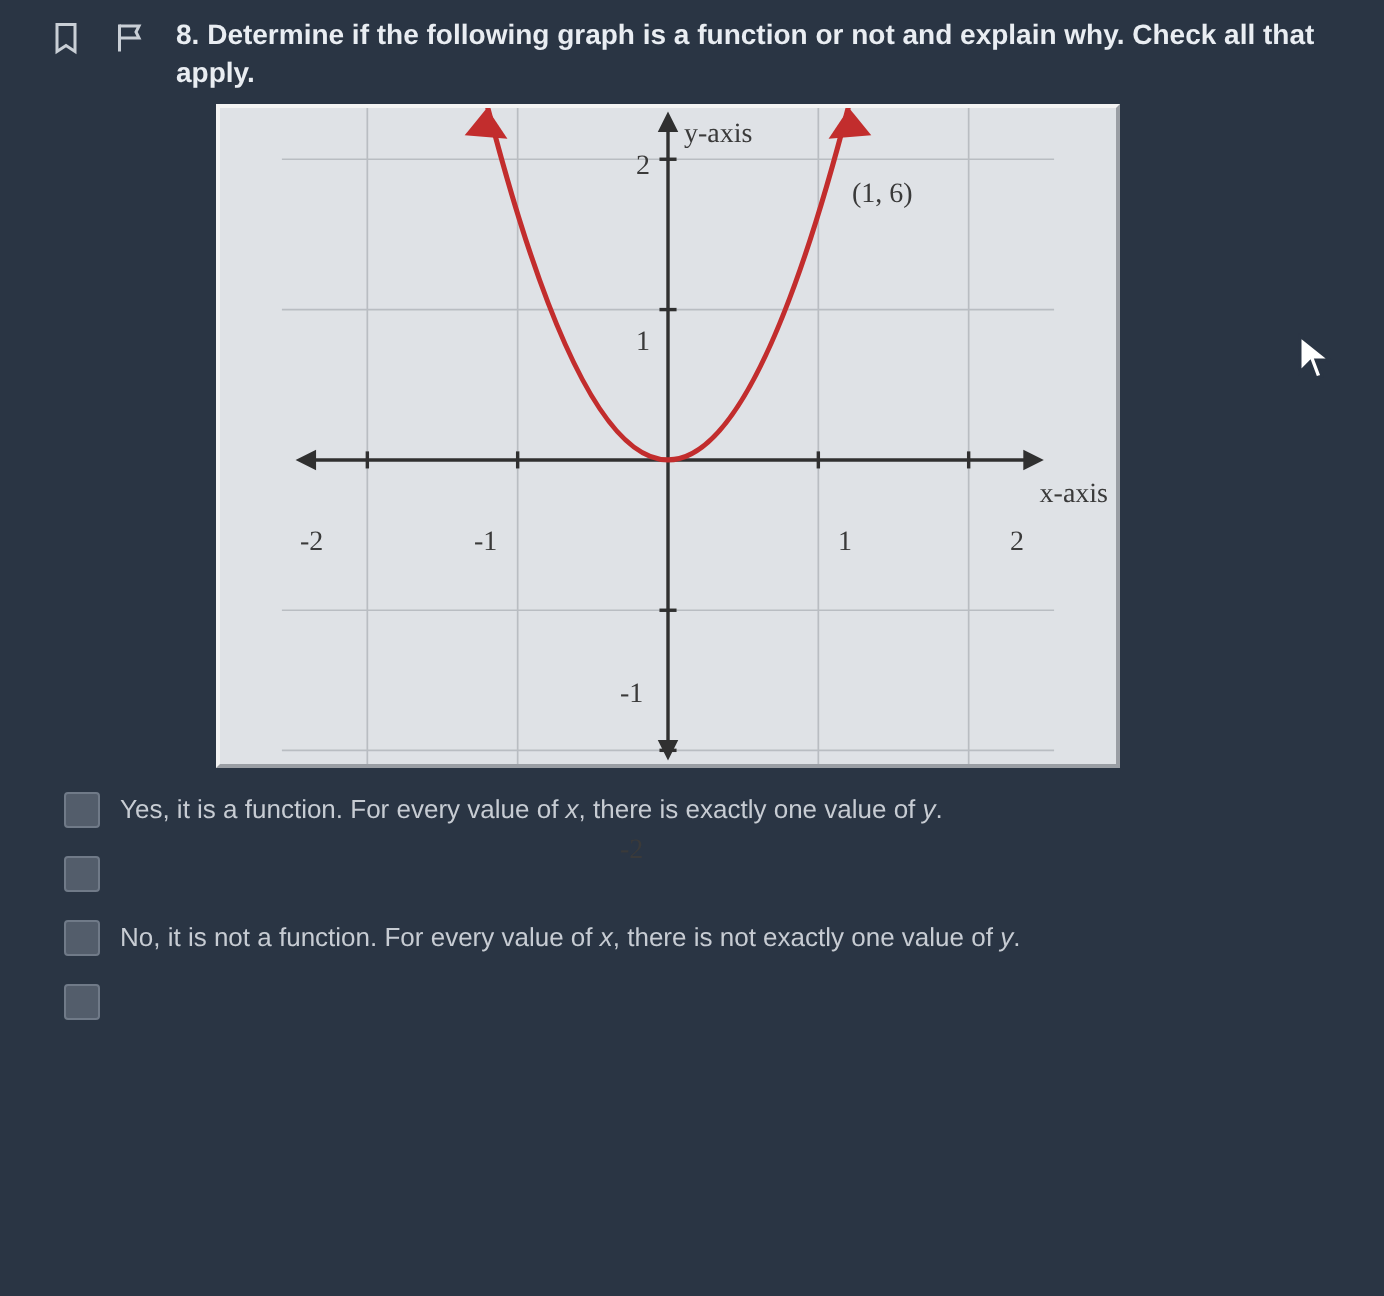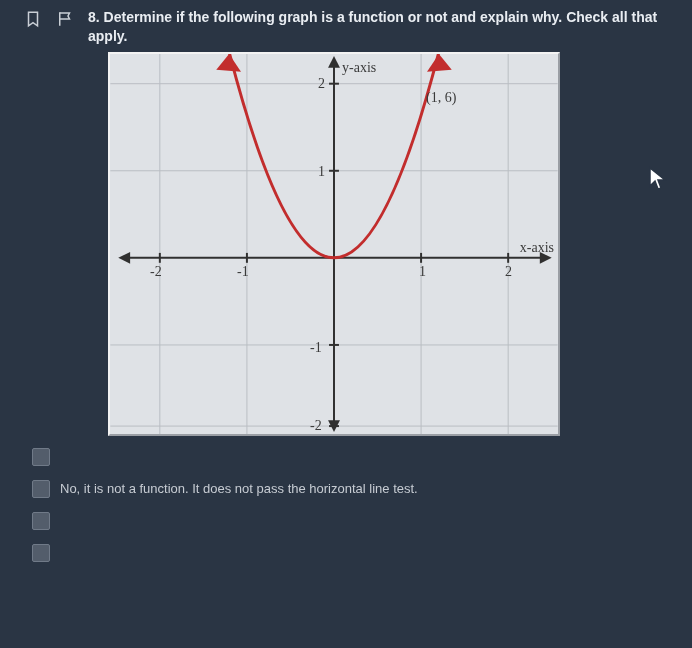--- a/index.html
+++ b/index.html
@@ -10,21 +10,21 @@
     color:#d3d8de;
     font-size:13px;
     position:relative;
     padding:8px 24px 18px 24px;
   }
   .top-row { display:flex; align-items:flex-start; gap:14px; margin-bottom:4px; }
   .top-icon { width:18px; height:18px; color:#c9cfd6; flex:0 0 auto; margin-top:2px; }
   .question { color:#e9edf2; font-weight:700; font-size:14px; line-height:1.35; flex:1; }
   .plot-wrap { margin:6px 0 12px 84px; }
   .plot-box {
-    width:452px; height:384px;
+    width:452px; height:332px;
     background:#dfe2e6;
     border-top:2px solid #f3f3f3;
     border-left:2px solid #f3f3f3;
     border-right:2px solid #9a9ea4;
     border-bottom:2px solid #9a9ea4;
     position:relative;
   }
   .plot-svg { position:absolute; inset:0; width:100%; height:100%; display:block; }
   .option-row {
     display:flex; align-items:center; gap:10px;
@@ -123,29 +123,34 @@
     <div class="plot-label" style="left:200px; top:364px;">-2</div>
     <div class="plot-label" style="left:395px; top:210px;">2</div>
     <div class="plot-label" style="left:309px; top:210px;">1</div>
     <div class="plot-label" style="left:127px; top:210px;">-1</div>
     <div class="plot-label" style="left:40px;  top:210px;">-2</div>
   </div>
 </div>
 
 <div class="option-row">
   <span class="checkbox"></span>
+  <span>
+    <span>Yes, it is a function. For every value of </span><span class="ital">x</span><span>, there is exactly one value of </span><span class="ital">y</span><span>.</span>
+  </span>
 </div>
 
 <div class="option-row">
   <span class="checkbox"></span>
-  <span>No, it is not a function. It does not pass the horizontal line test.</span>
 </div>
 
 <div class="option-row">
   <span class="checkbox"></span>
+  <span>
+    <span>No, it is not a function. For every value of </span><span class="ital">x</span><span>, there is not exactly one value of </span><span class="ital">y</span><span>.</span>
+  </span>
 </div>
 
 <div class="option-row">
   <span class="checkbox"></span>
 </div>
 
 <svg class="cursor-svg" viewBox="0 0 20 26">
   <path d="M2 2 L2 20 L7 15 L10 23 L13 22 L10 14 L17 14 Z" fill="#ffffff" stroke="#2a3544" stroke-width="1.5"></path>
 </svg>
 

